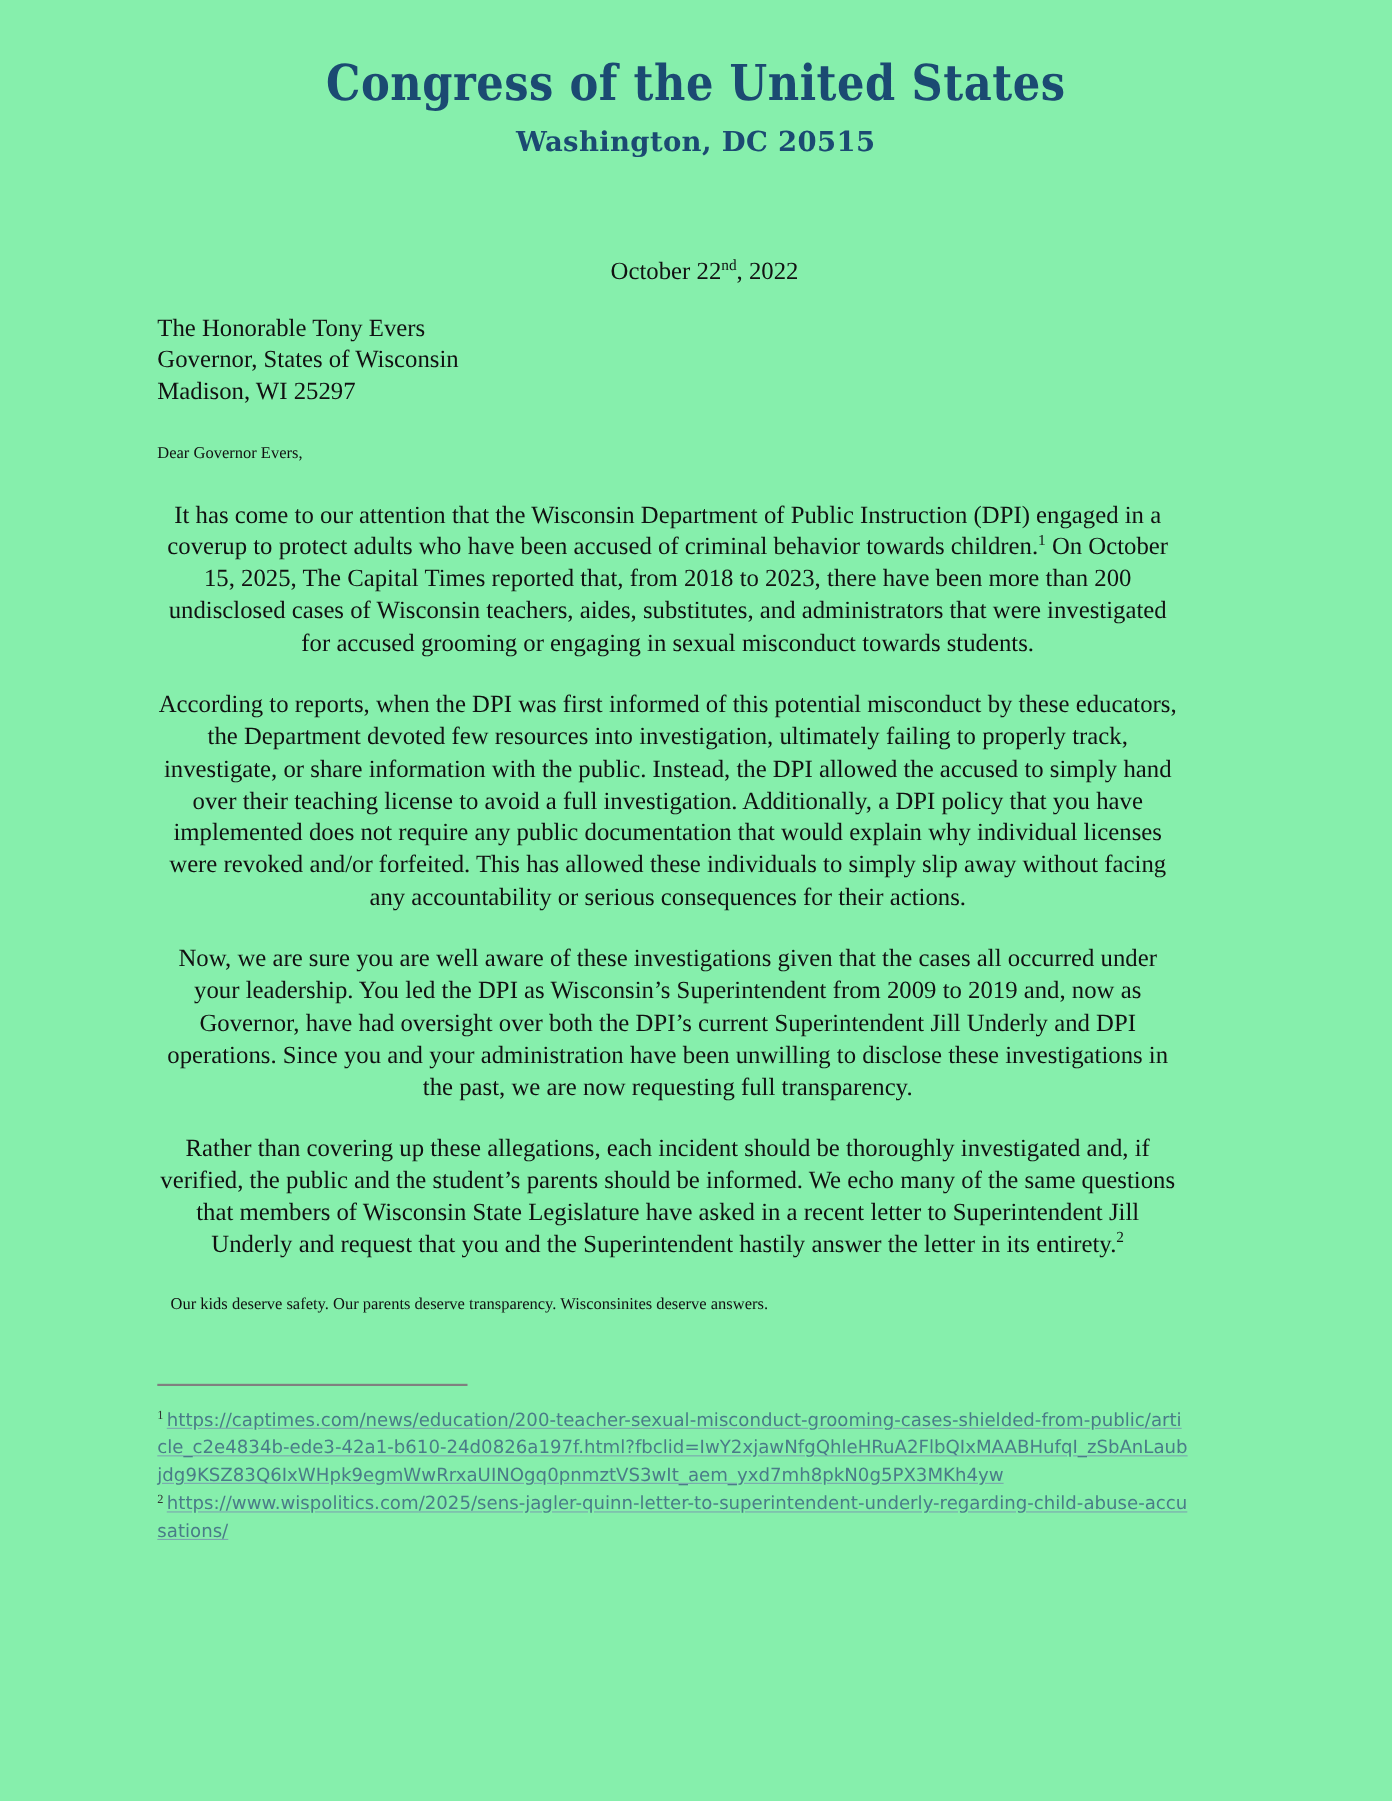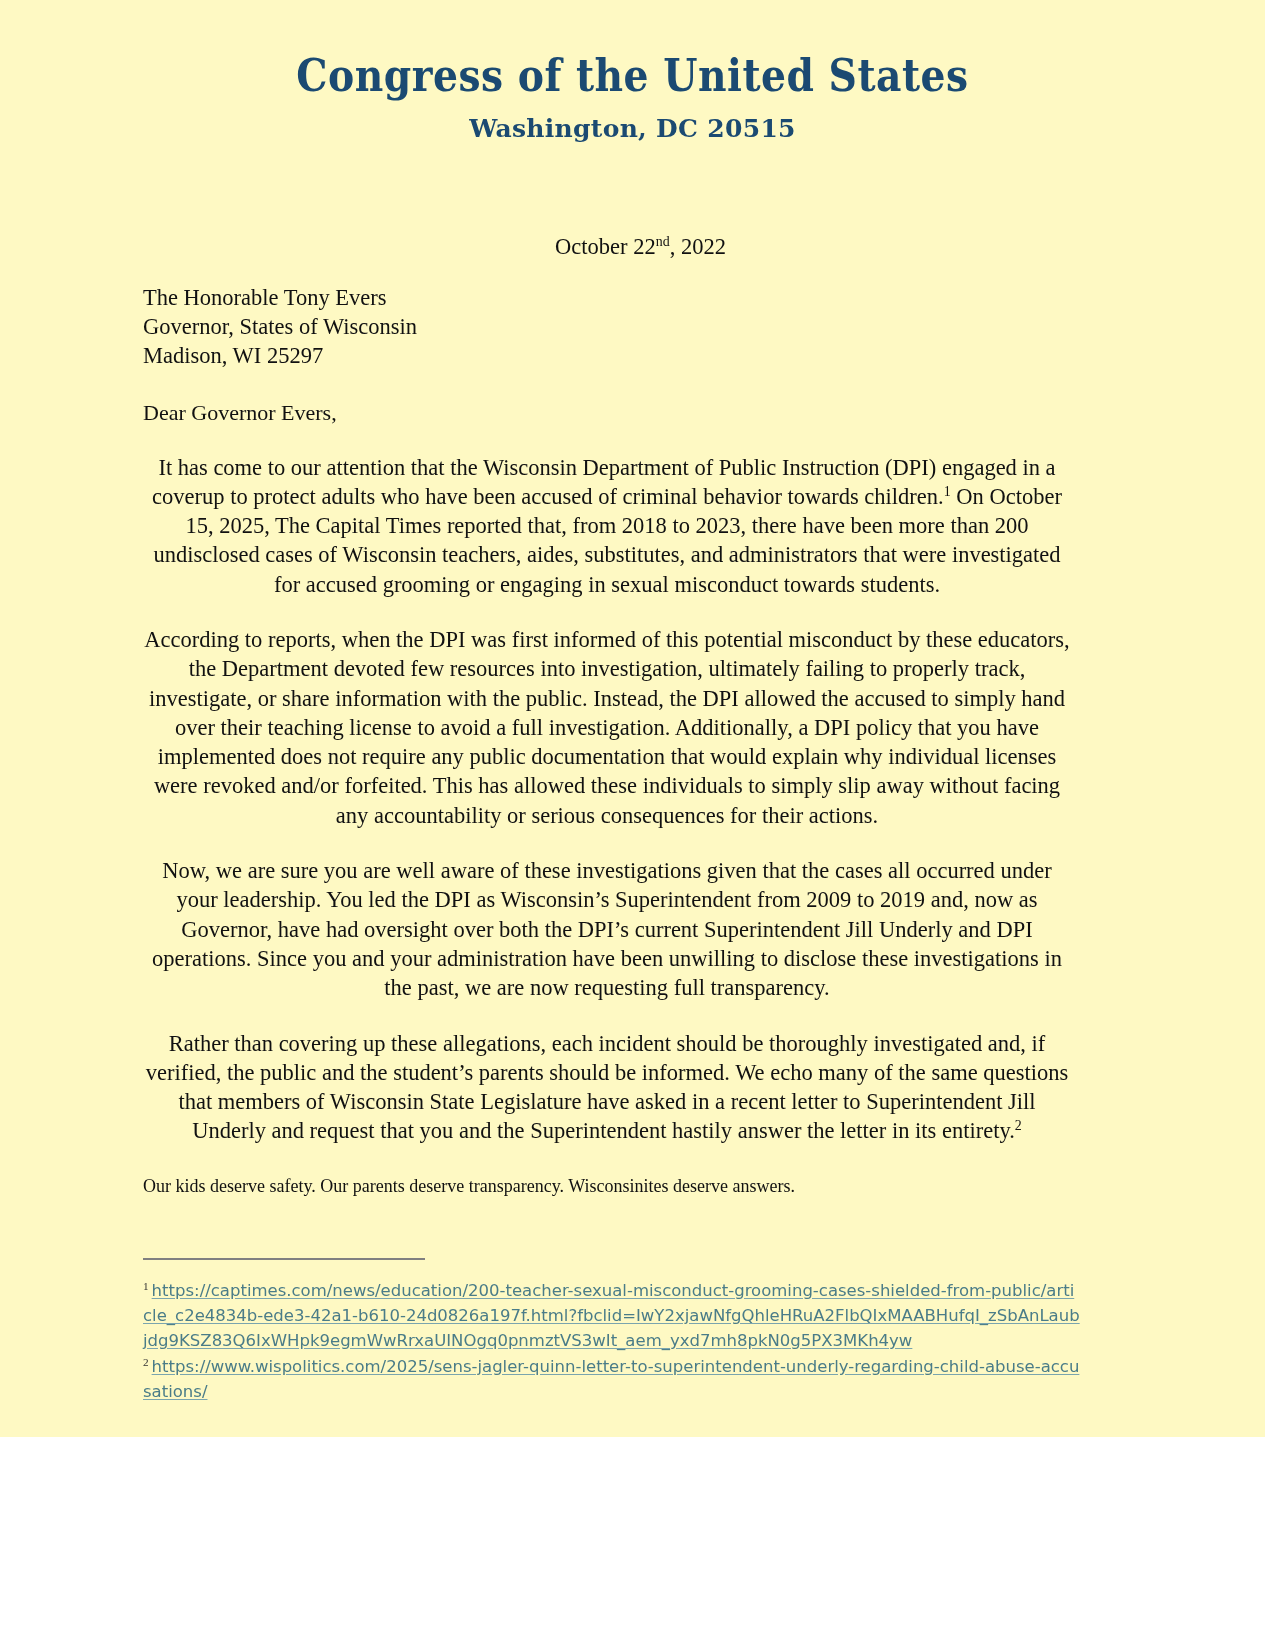--- a/index.html
+++ b/index.html
@@ -11,25 +11,25 @@
     width: 1265px;
     height: 1637px;
     font-family: "Liberation Serif", "DejaVu Serif", serif;
     color: #111111;
     position: relative;
     overflow: hidden;
   }
 
   .page {
     width: 1265px;
-    height: 1437px;
+    height: 1637px;
     box-sizing: border-box;
     padding: 0;
     position: relative;
-    background: #fef9c3;
+    background: #86efac;
   }
 
   
   .letterhead {
     text-align: center;
     padding-top: 52px;
   }
   .letterhead-title {
     font-family: "DejaVu Serif", "Liberation Serif", serif;
     font-weight: bold;
@@ -72,41 +72,41 @@
   }
 
   .address-block {
     font-size: 22.5px;
     line-height: 29px;
     margin-bottom: 28px;
   }
   .address-line { white-space: nowrap; }
 
   .salutation {
-    font-size: 22px;
+    font-size: 15px;
     line-height: 29px;
     margin-bottom: 26px;
   }
 
   .para {
     font-size: 22.5px;
     line-height: 29.3px;
     margin: 0 0 26px 0;
     text-align: center;
     width: 928px;
   }
   .para sup {
     font-size: 0.62em;
     vertical-align: super;
     line-height: 0;
   }
   .closing-line {
-    font-size: 18px;
+    font-size: 15px;
     line-height: 29.3px;
-    margin: 0;
+    margin: 12px;
   }
 
   
   .footnotes {
     position: absolute;
     left: 143px;
     top: 1258px;
     width: 940px;
   }
   .footnote-rule {

